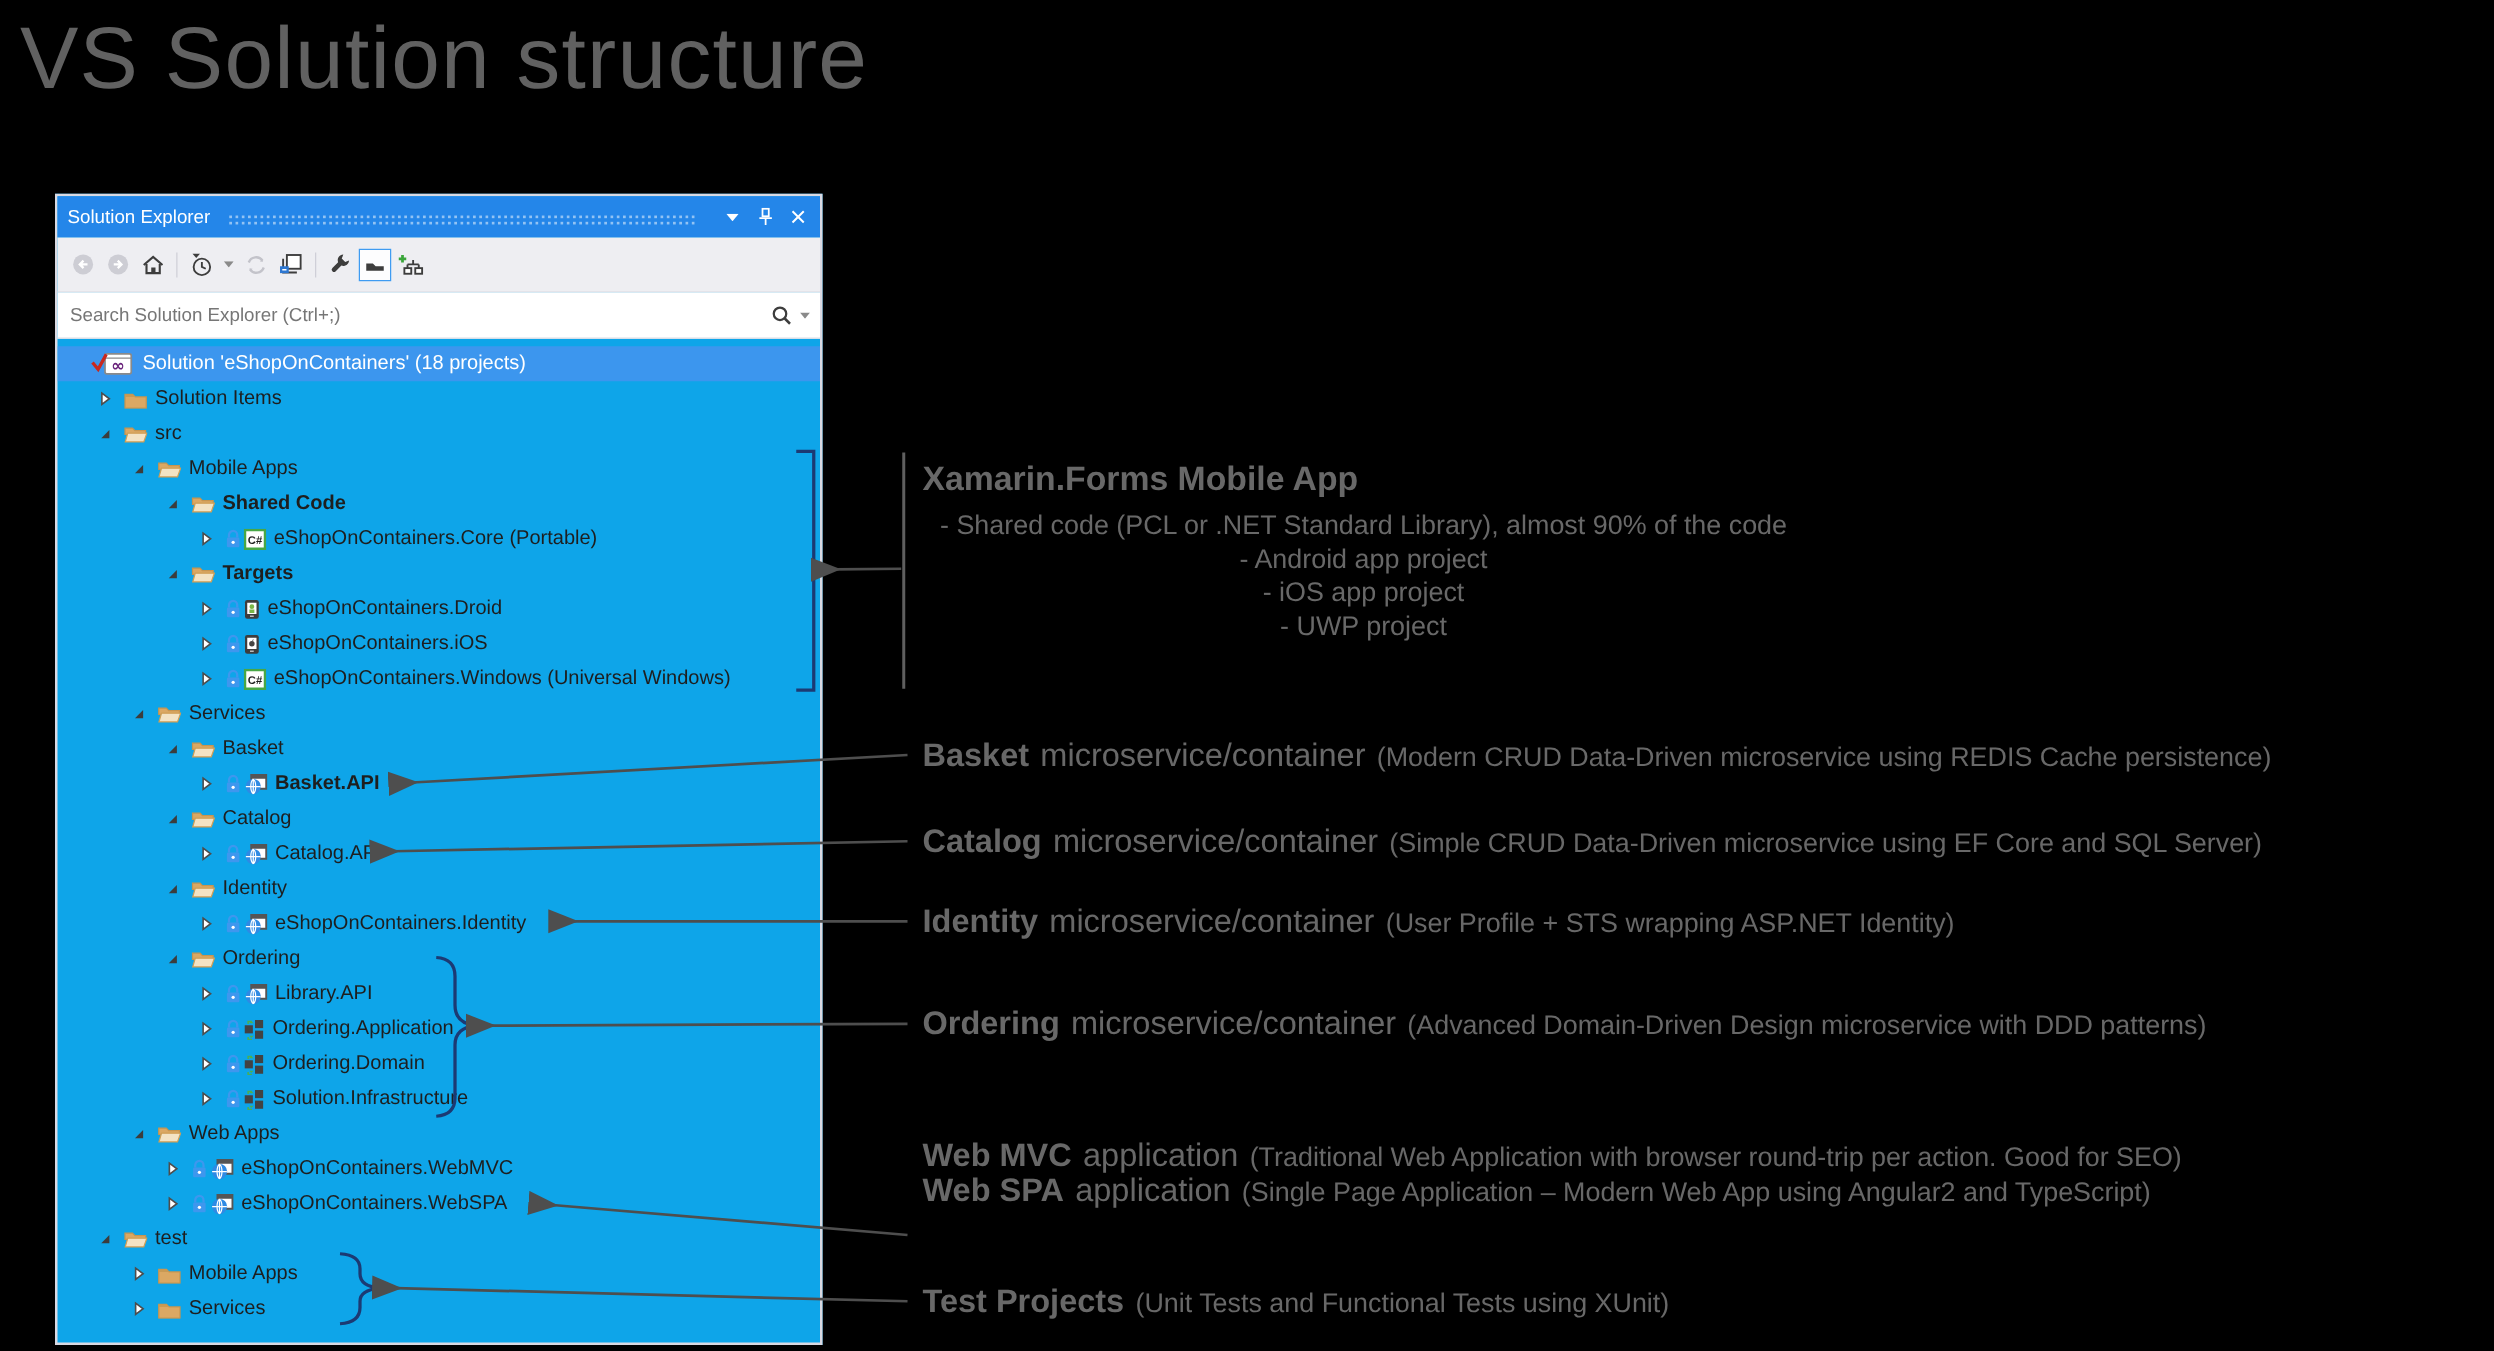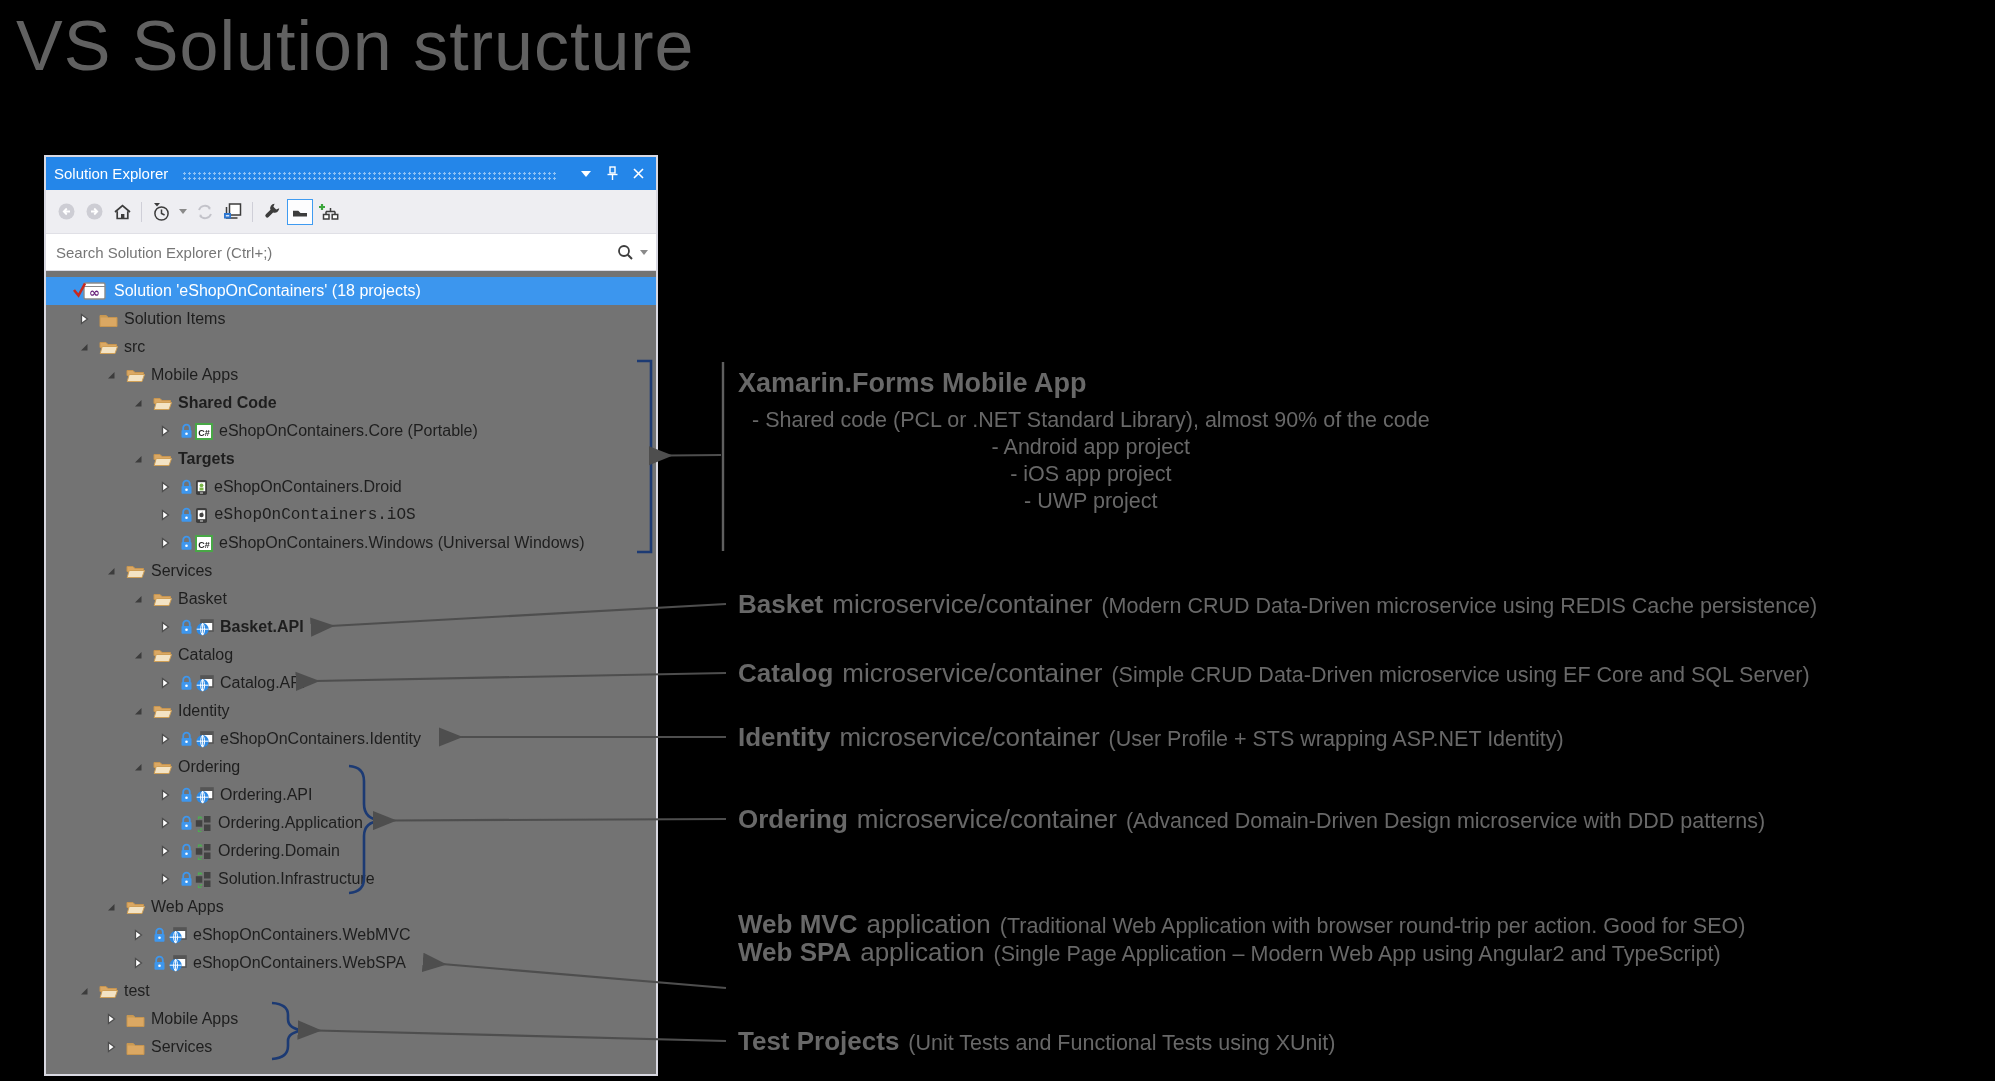--- a/index.html
+++ b/index.html
@@ -3,21 +3,21 @@
 <meta charset="utf-8">
 <style>
   html,body{margin:0;padding:0;background:#000;}
   body{width:1995px;height:1081px;position:relative;overflow:hidden;
        font-family:"Liberation Sans",sans-serif;}
   
   .page-title{position:absolute;left:16px;top:6px;font-size:70px;font-weight:100;
     color:#616161;letter-spacing:1px;}
   
   .panel{position:absolute;left:44px;top:155px;width:614px;height:921px;
-    background:#737373;border:2px solid #d9d9e2;box-sizing:border-box;
+    background:#0ea5e9;border:2px solid #d9d9e2;box-sizing:border-box;
     display:flex;flex-direction:column;}
   .titlebar{height:33px;background:var(--titlebar,#2486e9);display:flex;align-items:center;
     color:#fff;font-size:15px;padding:0 8px;flex:none;}
   .titlebar .dots{flex:1;height:9px;margin:4px 12px 0 14px;
     background-image:radial-gradient(rgba(255,255,255,.5) 1.1px,transparent 1.2px);
     background-size:5px 5px;}
   .tb-btn{width:20px;height:20px;display:flex;align-items:center;justify-content:center;
     margin-left:6px;cursor:default;}
   .toolbar{height:43px;background:#eeeef2;display:flex;align-items:center;
     padding:0 6px;flex:none;border-bottom:1px solid #e0e0e6;}
@@ -282,21 +282,21 @@
           <svg width="13" height="17">
             <rect x="1" y="1" width="11" height="15" rx="1.8" fill="#3d3d3d"></rect>
             <rect x="2.8" y="3.2" width="7.4" height="9" fill="#fff"></rect>
             <circle cx="6.5" cy="6.3" r="1.9" fill="#7ab648"></circle>
             <rect x="4.5" y="8.6" width="4" height="2.8" fill="#7ab648"></rect>
             <rect x="5" y="13.4" width="3" height="1.2" fill="#bbb"></rect>
           </svg>
         </span>
         <span class="lbl">eShopOnContainers.Droid</span>
       </div>
-      <div class="row" style="padding-left: 113px; font-family: Liberation Mono, monospace;">
+      <div class="row" style="padding-left: 113px;">
         <span class="twisty">
           <svg width="12" height="12">
             <path d="M3.5 1.5 L9.5 6 L3.5 10.5 Z" fill="#fff" stroke="#4d4d4d" stroke-width="1.3"></path>
           </svg>
         </span>
         <span class="ic lock">
           <svg width="13" height="16">
             <path d="M3.2 7 V5 a3.3 3.3 0 0 1 6.6 0 V7" fill="none" stroke="#3e97ee" stroke-width="1.8"></path>
             <rect x="1.5" y="7" width="10" height="7.8" rx="1" fill="#3e97ee"></rect>
             <circle cx="6.5" cy="10.8" r="1.3" fill="#fff"></circle>
@@ -487,21 +487,21 @@
           </svg>
         </span>
         <span class="ic">
           <svg width="19" height="17">
             <rect x="6" y="1" width="12" height="11" fill="#fff" stroke="#555" stroke-width="1.6"></rect>
             <rect x="6" y="1" width="12" height="3" fill="#555"></rect>
             <circle cx="7.6" cy="10.2" r="6.1" fill="#2e8ae4"></circle>
             <path d="M1.7 10.2 h11.8 M7.6 4.3 v11.8 M7.6 4.3 c2.6 2 2.6 9.8 0 11.8 M7.6 4.3 c-2.6 2 -2.6 9.8 0 11.8" stroke="#fff" stroke-width="1" fill="none"></path>
           </svg>
         </span>
-        <span class="lbl">Ordering.API</span>
+        <span class="lbl">Library.API</span>
       </div>
       <div class="row" style="padding-left: 113px;">
         <span class="twisty">
           <svg width="12" height="12">
             <path d="M3.5 1.5 L9.5 6 L3.5 10.5 Z" fill="#fff" stroke="#4d4d4d" stroke-width="1.3"></path>
           </svg>
         </span>
         <span class="ic lock">
           <svg width="13" height="16">
             <path d="M3.2 7 V5 a3.3 3.3 0 0 1 6.6 0 V7" fill="none" stroke="#3e97ee" stroke-width="1.8"></path>

